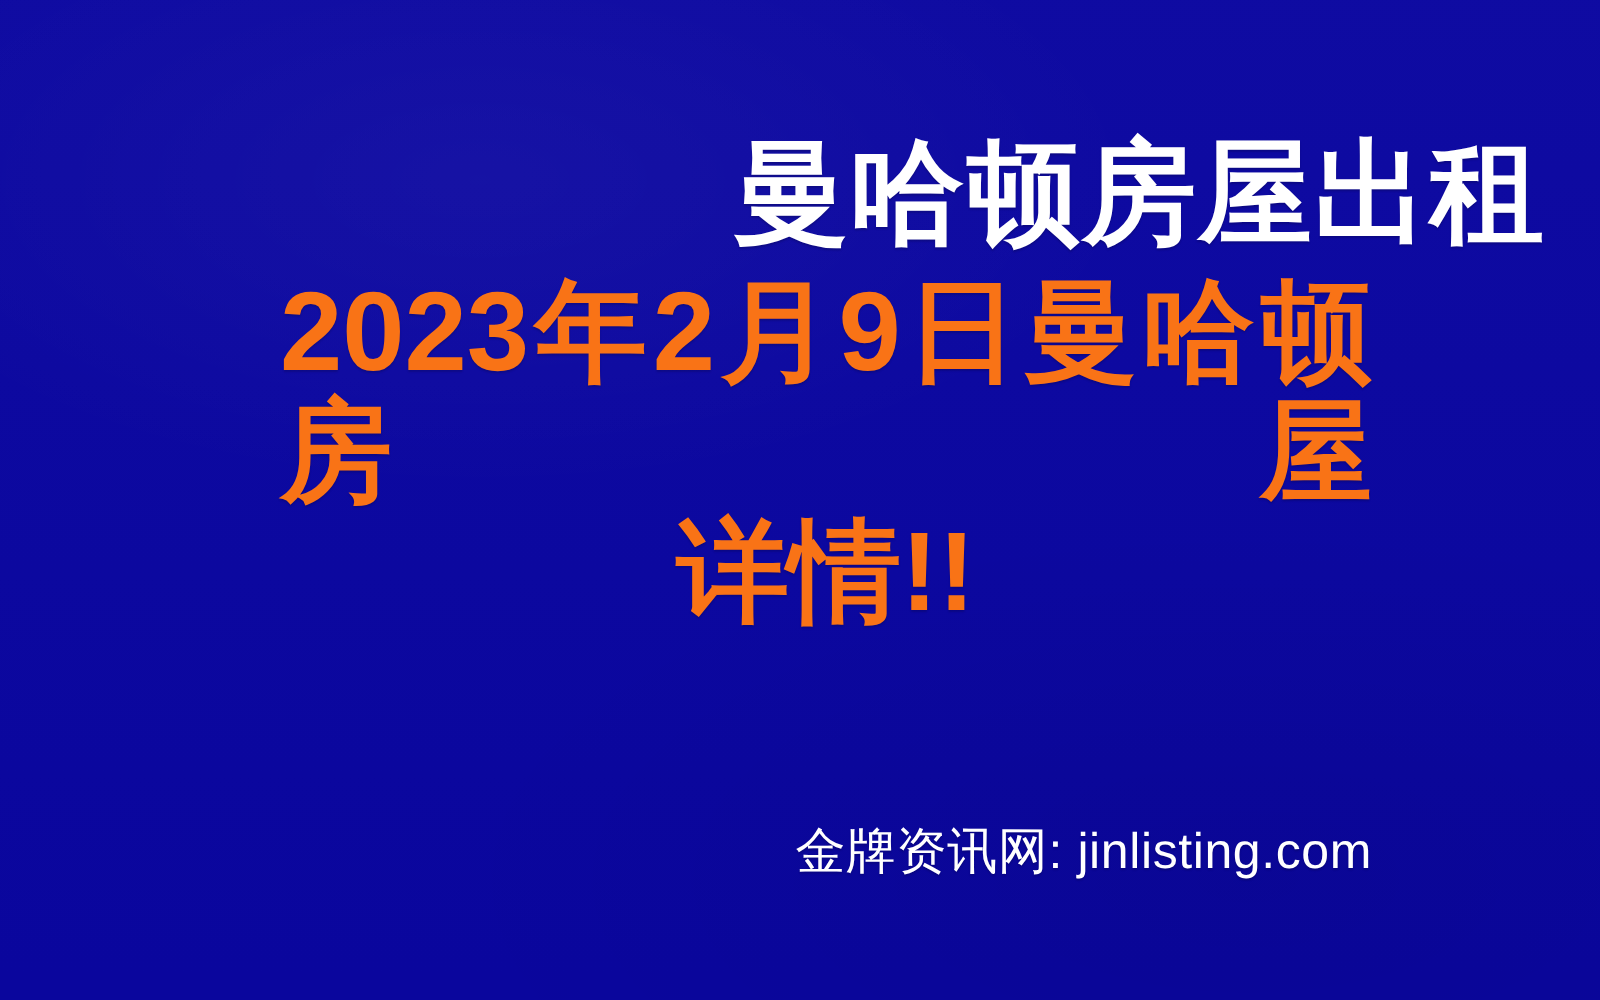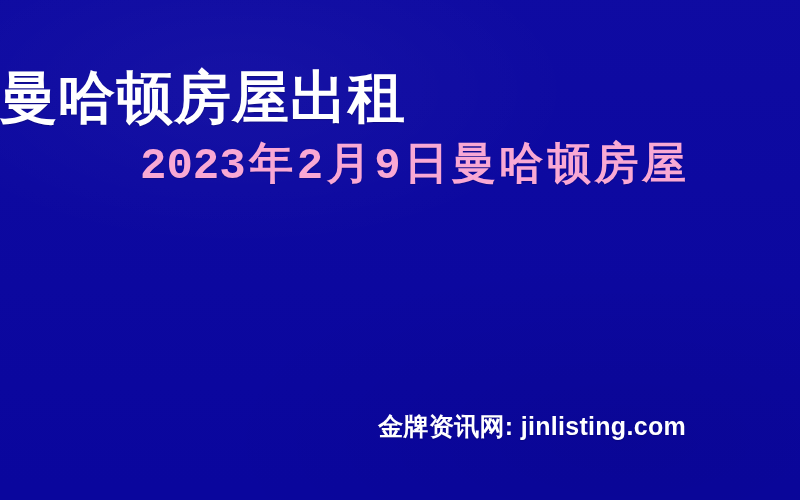--- a/index.html
+++ b/index.html
@@ -38,23 +38,23 @@
 
   .layer {
     position: relative;
     z-index: 1;
   }
 
   
   #title-block {
     position: absolute;
     top: 26px;
-    left: 0;
+    left: 17px;
     width: 756px;
-    text-align: left;
+    text-align: right;
   }
 
   #poster-title {
     display: inline-block;
     color: #ffffff;
     font-size: 57px;
     font-weight: 700;
     line-height: 1.18;
     letter-spacing: 1px;
     white-space: nowrap;
@@ -63,29 +63,28 @@
 
   
   #body-block {
     position: absolute;
     top: 136px;
     left: 140px;
     width: 546px;
   }
 
   .body-line {
-    color: #f9a8d4;
-    font-size: 44px;
+    color: #f97316;
+    font-size: 56px;
     font-weight: 700;
     line-height: 60px;
     letter-spacing: 0px;
     white-space: nowrap;
     text-align: center;
     text-shadow: 0 1px 1px rgba(0,0,0,0.16);
-    font-family: Liberation Mono, monospace;
   }
 
   
   .body-line.justify {
     text-align: justify;
     text-align-last: justify;
     white-space: normal;
   }
 
   
@@ -94,37 +93,38 @@
     top: 410px;
     left: 140px;
     width: 546px;
     text-align: right;
   }
 
   #footer-text {
     display: inline-block;
     color: #ffffff;
     font-size: 25px;
-    font-weight: 700;
+    font-weight: 400;
     line-height: 32px;
     letter-spacing: 0.3px;
     white-space: nowrap;
     text-shadow: 0 1px 1px rgba(0,0,0,0.16);
   }
 </style>
 </head>
 <body>
 
 <div id="poster">
 
   <div class="layer" id="title-block">
     <h1 id="poster-title">曼哈顿房屋出租</h1>
   </div>
 
   <div class="layer" id="body-block">
     <div class="body-line justify">2023年2月9日曼哈顿房屋</div>
+    <div class="body-line">详情!!</div>
   </div>
 
   <div class="layer" id="footer-block">
     <div id="footer-text">金牌资讯网: jinlisting.com</div>
   </div>
 
 </div>
 
 </body></html>

